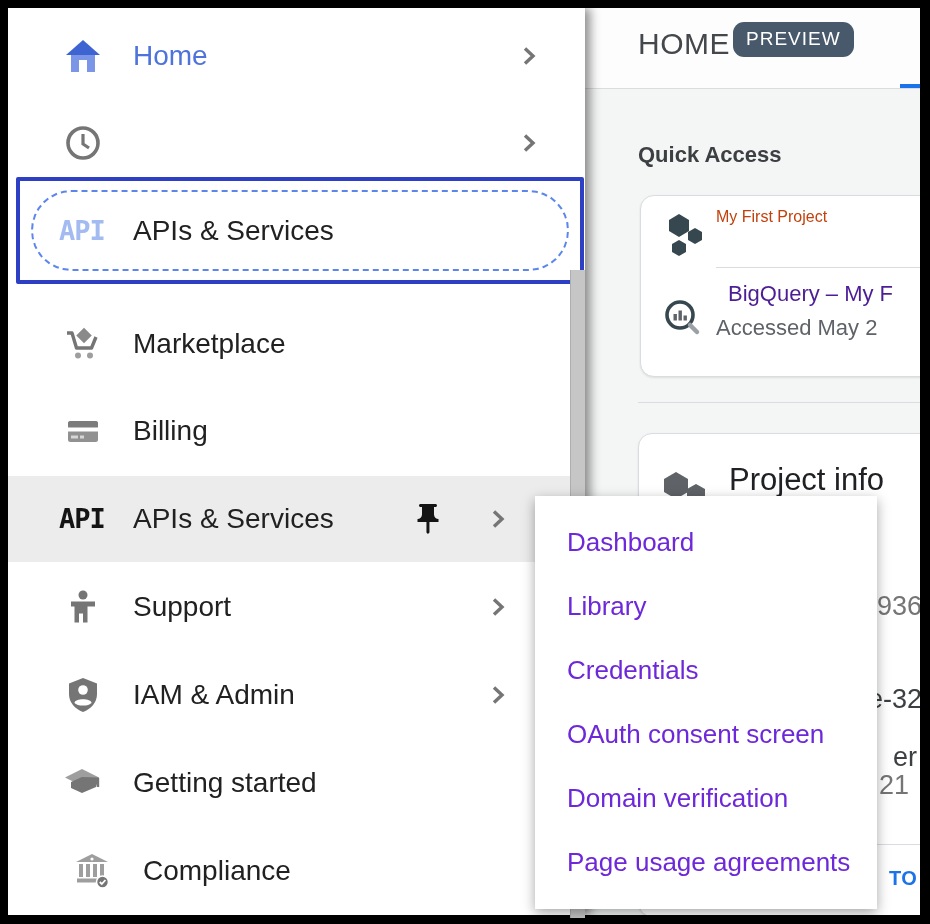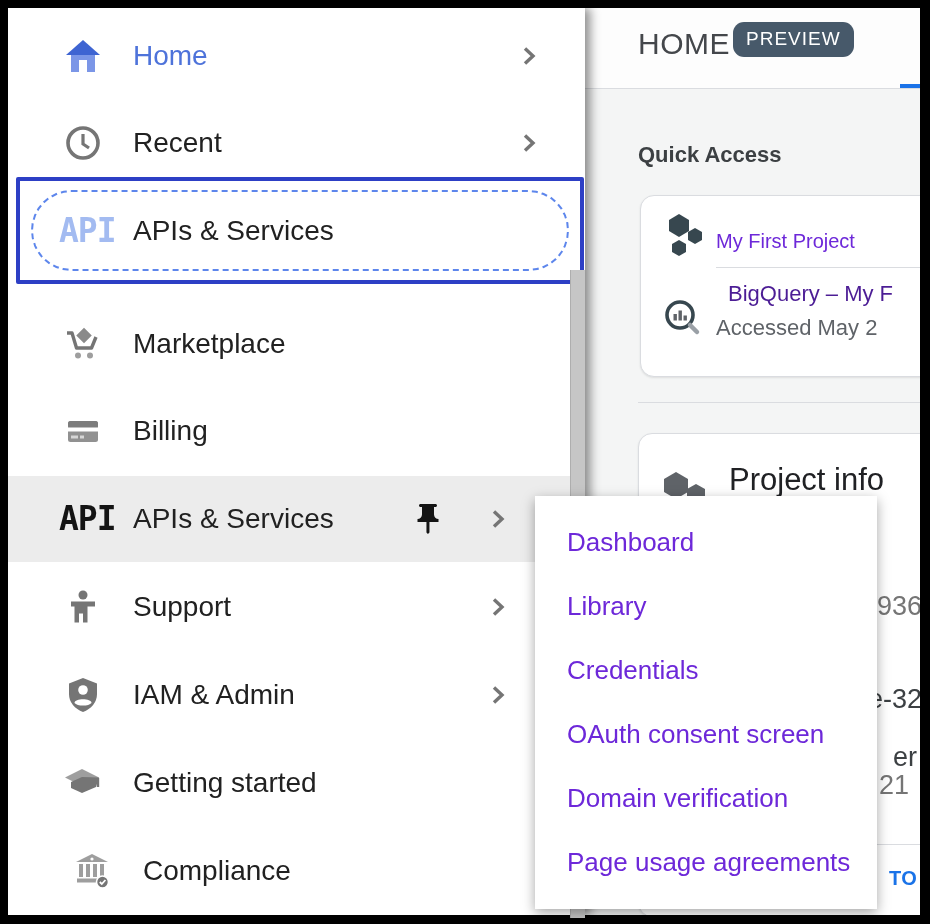--- a/index.html
+++ b/index.html
@@ -26,21 +26,21 @@
     font-size:19px;font-weight:500;letter-spacing:1px;padding:6px 13px 7px;
     border-radius:11px;
   }
   .tab-indicator{position:absolute;left:315px;top:76px;width:20px;height:4px;background:#1a73e8;}
   .qa-heading{position:absolute;left:53px;top:134px;font-size:22px;font-weight:700;color:#3c4043;}
   .card{
     position:absolute;background:#fff;border:1px solid #dadce0;border-radius:14px;
     box-shadow:0 1px 2px rgba(60,64,67,.12);
   }
   .qa-card{left:55px;top:187px;width:400px;height:180px;}
-  .qa-row-title{position:absolute;left:75px;top:34px;font-size:20px;color:#6d28d9;white-space:nowrap;}
+  .qa-row-title{position:absolute;left:75px;top:12px;font-size:16px;color:#c2410c;white-space:nowrap;}
   .qa-divider{position:absolute;left:75px;right:-80px;top:71px;height:1px;background:#dadce0;}
   .bq-title{position:absolute;left:87px;top:85px;font-size:22px;color:#4c1d95;white-space:nowrap;}
   .bq-sub{position:absolute;left:75px;top:119px;font-size:22px;color:#5f6368;white-space:nowrap;}
   .section-divider{position:absolute;left:53px;right:0;top:394px;height:1px;background:#dadce0;}
   .pi-card{left:53px;top:425px;width:400px;height:482px;}
   .pi-title{position:absolute;left:90px;top:28px;font-size:31px;color:#202124;white-space:nowrap;}
   .frag{position:absolute;font-size:27px;white-space:nowrap;}
   .frag-gray{color:#757575;}
   .frag-dark{color:#3c4043;}
   .pi-footer-divider{position:absolute;left:0;right:0;top:410px;height:1px;background:#dadce0;}
@@ -53,22 +53,22 @@
   .hover-band{position:absolute;left:0;top:468px;width:100%;height:86px;background:#ececec;}
   .nav-row{position:absolute;left:0;width:100%;height:64px;cursor:pointer;}
   .nav-icon{position:absolute;left:55px;top:12px;width:40px;height:40px;}
   .nav-label{position:absolute;left:125px;top:0;line-height:64px;font-size:28px;color:#212121;white-space:nowrap;}
   .nav-label.blue{color:#4e73da;}
   .chev{position:absolute;top:21px;width:22px;height:22px;}
   .chev-far{left:510px;}
   .chev-near{left:479px;}
   .pin{position:absolute;left:402px;top:14px;width:36px;height:36px;}
   .api-glyph{
-    font-family:"DejaVu Sans Mono",monospace;font-weight:700;font-size:33px;
-    line-height:40px;letter-spacing:-1px;text-align:right;width:48px;left:51px;
+    font-family:"DejaVu Sans Mono",monospace;font-weight:700;font-size:27px;
+    line-height:40px;letter-spacing:-1px;text-align:left;width:48px;left:51px;
   }
   .api-light{color:#a3bbf1;}
   .api-dark{color:#141414;}
   .focus-ring{
     position:absolute;left:8px;top:169px;width:568px;height:107px;box-sizing:border-box;
     border:4px solid #2d3fc5;border-radius:2px;
   }
   .focus-dashed{
     position:absolute;inset:9px 11px;border:2px dashed #5d86ec;border-radius:44px;
   }
@@ -144,21 +144,20 @@
     <svg class="chev chev-far" viewBox="0 0 22 22">
       <path d="M7 3.5 l8 7.5 -8 7.5" fill="none" stroke="#757575" stroke-width="3.4"></path>
     </svg>
   </div>
 
   <div class="nav-row" style="top:103px;">
     <svg class="nav-icon" viewBox="0 0 40 40">
       <circle cx="20" cy="20" r="15" fill="none" stroke="#757575" stroke-width="3.6"></circle>
       <path d="M20 11 V21 L26 25" fill="none" stroke="#757575" stroke-width="3.2"></path>
     </svg>
-    <span class="nav-label">Recent</span>
     <svg class="chev chev-far" viewBox="0 0 22 22">
       <path d="M7 3.5 l8 7.5 -8 7.5" fill="none" stroke="#757575" stroke-width="3.4"></path>
     </svg>
   </div>
 
   <div class="nav-row" style="top:191px;">
     <span class="nav-icon api-glyph api-light">API</span>
     <span class="nav-label">APIs &amp; Services</span>
   </div>
   <div class="focus-ring">

